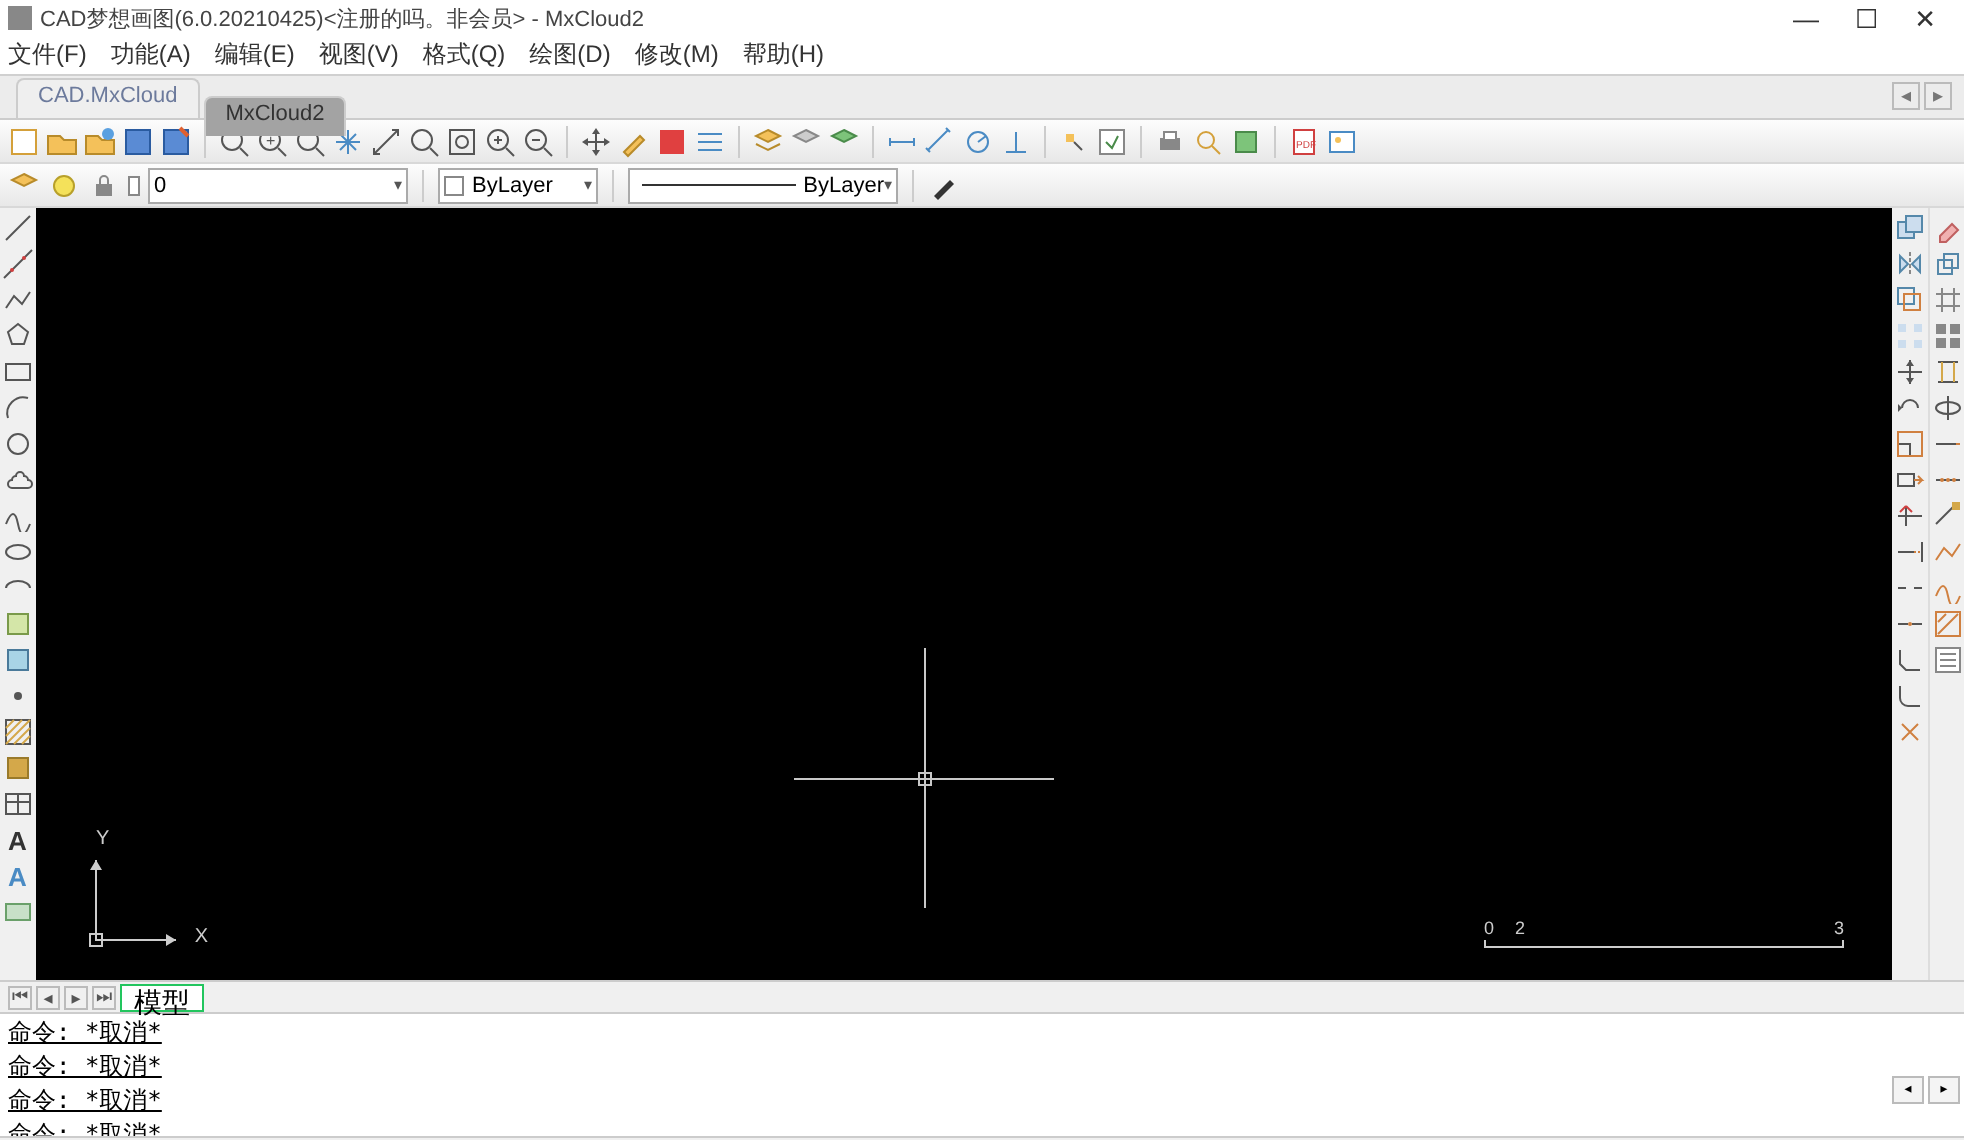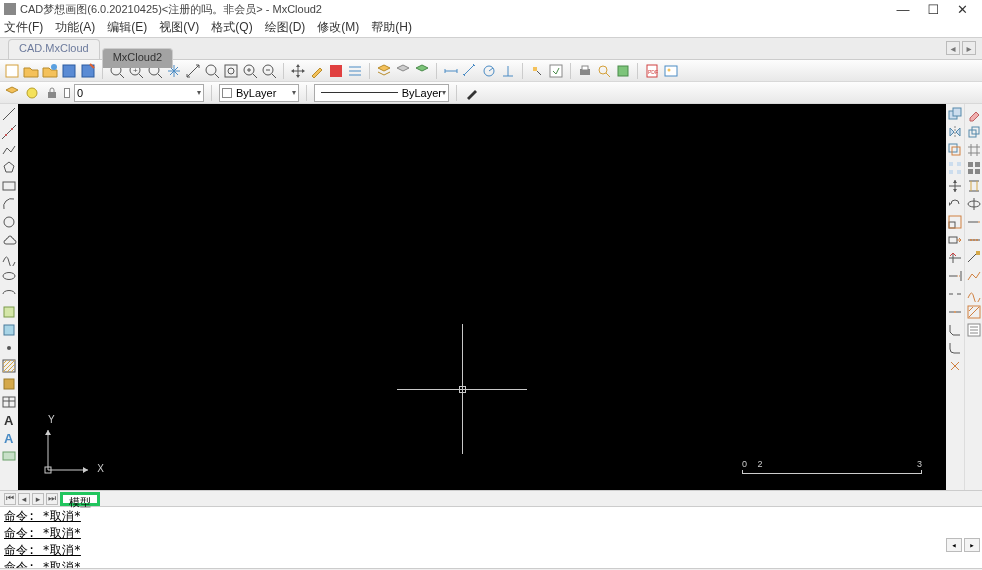--- a/index.html
+++ b/index.html
@@ -66,21 +66,21 @@
 .cross-box { position:absolute; left:441px; top:282px; width:7px; height:7px; border:1px solid #c8c8c8;}
 .ucs { position:absolute; left:24px; bottom:12px; color:#ccc; font-size:10px;}
 .ucs svg { display:block;}
 .ucs .ylab{position:absolute; left:6px; top:-14px;}
 .ucs .xlab{position:absolute; right:-12px; bottom:4px;}
 .scale-bar { position:absolute; right:24px; bottom:16px; color:#ccc; font-size:9px;}
 .scale-bar .line { width:180px; height:4px; border:1px solid #ccc; border-top:none; display:flex;}
 .scale-bar .nums { display:flex; justify-content:space-between; width:180px; margin-bottom:1px;}
 .model-tabs { height:16px; background:#f0f0f0; display:flex; align-items:center; padding-left:4px; gap:2px; border-top:1px solid #ccc;}
 .model-tabs .nav { font-size:9px; color:#555; border:1px solid #bbb; width:12px; height:12px; display:flex; align-items:center; justify-content:center;}
-.model-tabs .mtab { font-size:11px; padding:0 6px; background:#fff; border:3px solid #22c55e; height:14px;text-align:right;}
+.model-tabs .mtab { font-size:14px; padding:0 6px; background:#fff; border:1px solid #22c55e; height:14px;text-align:right;}
 .cmd-area {
   background:#fff; border-top:1px solid #ccc; height: 62px; overflow:hidden;
   font-family: SimSun, monospace; font-size:12px; padding:1px 4px;
 }
 .cmd-line { white-space:pre;text-decoration:underline; }
 .cmd-scroll { position:absolute; right:2px; bottom:18px; display:flex; gap:2px;}
 .cmd-scroll span{border:1px solid #bbb; width:16px; height:14px; display:flex; align-items:center; justify-content:center; font-size:9px; background:#f4f4f4;}
 .statusbar {
   height:16px; background:#f0f0f0; border-top:1px solid #ccc;
   display:flex; align-items:center; font-size:11px; gap:8px; padding:0 4px;

